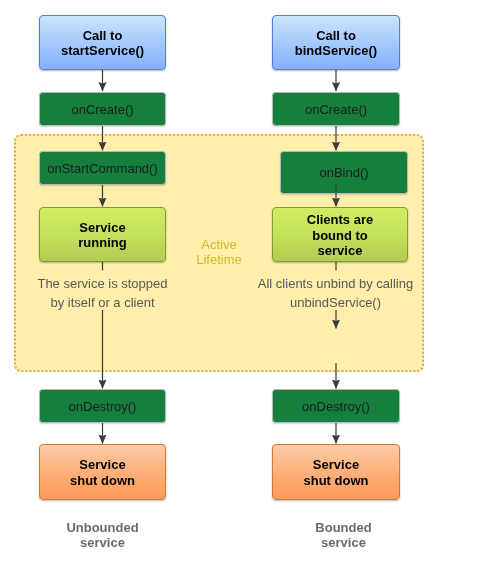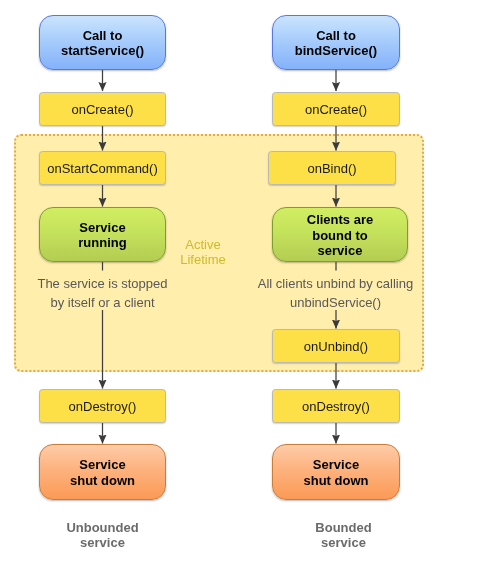--- a/index.html
+++ b/index.html
@@ -8,35 +8,35 @@
   #stage{position:relative;width:493px;height:566px;background:#ffffff;}
 
   
   #active-region{position:absolute;left:14px;top:134px;width:410px;height:237.5px;
      background:#ffeeac;border:2px dotted #e0a851;border-radius:7px;box-sizing:border-box;}
 
   
   .node{position:absolute;box-sizing:border-box;display:flex;align-items:center;
         justify-content:center;text-align:center;white-space:pre-line;padding-top:1.5px;}
 
-  .pill{border-radius:14px;}
+  .pill{border-radius:4px;}
 
   .blue{background:linear-gradient(180deg,#cbe4fd 0%,#a8cdfc 45%,#84b2fa 100%);
         border:1.2px solid #5579e4;color:#000;font-weight:bold;font-size:13px;
         line-height:15.4px;box-shadow:0 1px 2px rgba(0,0,0,0.28);}
 
   .green{background:linear-gradient(180deg,#d2ed62 0%,#c5e25c 45%,#b3cd52 100%);
         border:1.2px solid #7d9d33;color:#000;font-weight:bold;font-size:13px;
         line-height:15.4px;box-shadow:0 1px 2px rgba(0,0,0,0.28);}
 
   .orange{background:linear-gradient(180deg,#fdcca9 0%,#fdb27e 45%,#fb9a56 100%);
         border:1.2px solid #cb7c38;color:#000;font-weight:bold;font-size:13px;
         line-height:15.4px;box-shadow:0 1px 2px rgba(0,0,0,0.28);}
 
-  .grey{background:#fde047;border:1px solid #b9b9b9;border-radius:3.5px;color:#1b1b1b;
+  .grey{background:#15803d;border:1px solid #b9b9b9;border-radius:3.5px;color:#1b1b1b;
         font-size:13px;line-height:16px;box-shadow:0 1px 1.5px rgba(0,0,0,0.18);}
 
   
   .note{position:absolute;text-align:center;color:#585858;font-size:13px;
         line-height:19px;white-space:pre-line;}
   .footer{position:absolute;text-align:center;color:#6b6b6b;font-weight:bold;
         font-size:13px;line-height:15px;white-space:pre-line;}
   .activelabel{position:absolute;text-align:center;color:#cdbb2d;font-size:13px;
         line-height:15.9px;white-space:pre-line;opacity:1;}
   .watermark{position:absolute;color:#b0b0b0;font-size:15.6px;line-height:15.6px;
@@ -45,21 +45,21 @@
   svg.arrows{position:absolute;left:0;top:0;width:493px;height:566px;
         pointer-events:none;}
 </style>
 </head>
 <body>
 
 <div id="stage">
 
   <div id="active-region"></div>
 
-  <div class="activelabel" style="left:165px;top:236.5px;width:76px;">Active
+  <div class="activelabel" style="left:181px;top:236.5px;width:76px;">Active
 Lifetime</div>
 
   <div class="node pill blue" style="left:39px;top:15px;width:127px;height:55px;">Call to
 startService()</div>
 
   <div class="node grey" style="left:39px;top:92px;width:127px;height:34px;">onCreate()</div>
 
   <div class="node grey" style="left:39px;top:151px;width:127px;height:34px;">onStartCommand()</div>
 
   <div class="node pill green" style="left:39px;top:207px;width:127px;height:55px;">Service
@@ -74,30 +74,29 @@
 shut down</div>
 
   <div class="footer" style="left:32px;top:520px;width:141px;">Unbounded
 service</div>
 
   <div class="node pill blue" style="left:272px;top:15px;width:128px;height:55px;">Call to
 bindService()</div>
 
   <div class="node grey" style="left:272px;top:92px;width:128px;height:34px;">onCreate()</div>
 
-  <div class="node grey" style="left:268px;top:151px;width:128px;height:34px;">onBind()</div>
+  <div class="node grey" style="left:280px;top:151px;width:128px;height:43px;">onBind()</div>
 
   <div class="node pill green" style="left:272px;top:207px;width:136px;height:55px;">Clients are
 bound to
 service</div>
 
   <div class="note" style="left:245px;top:274px;width:181px;text-align:center;">All clients unbind by calling
 unbindService()</div>
 
-  <div class="node grey" style="left:272px;top:329px;width:128px;height:34px;">onUnbind()</div>
 
   <div class="node grey" style="left:272px;top:389px;width:128px;height:34px;">onDestroy()</div>
 
   <div class="node pill orange" style="left:272px;top:444px;width:128px;height:56px;">Service
 shut down</div>
 
   <div class="footer" style="left:273px;top:520px;width:141px;">Bounded
 service</div>
 
   <div class="watermark" style="left:338px;top:533px;">©稀土掘金技术社区</div>

